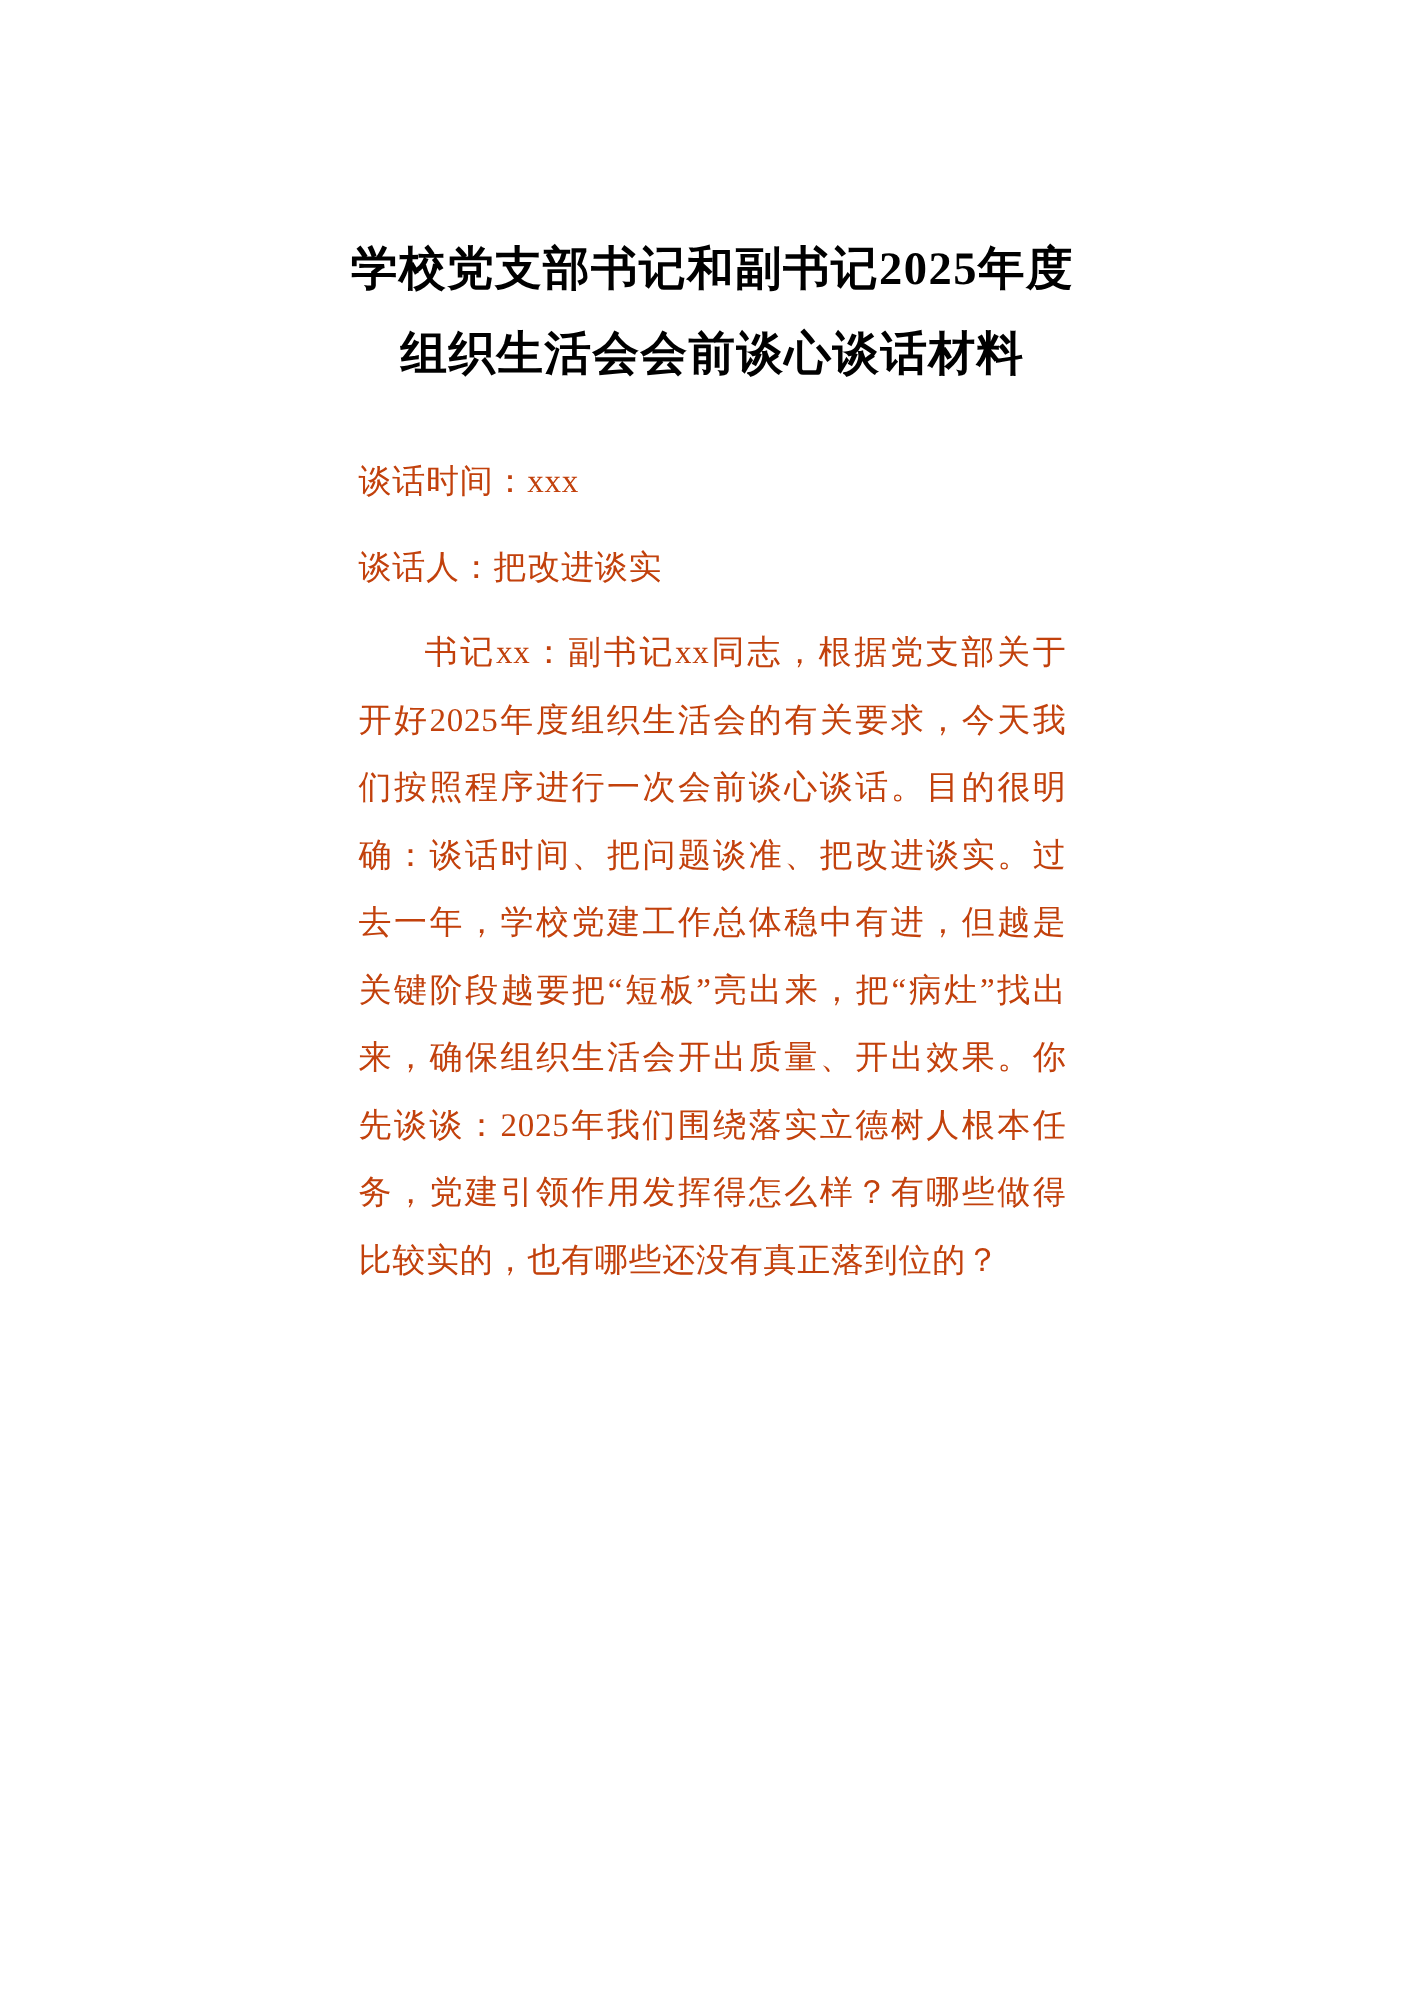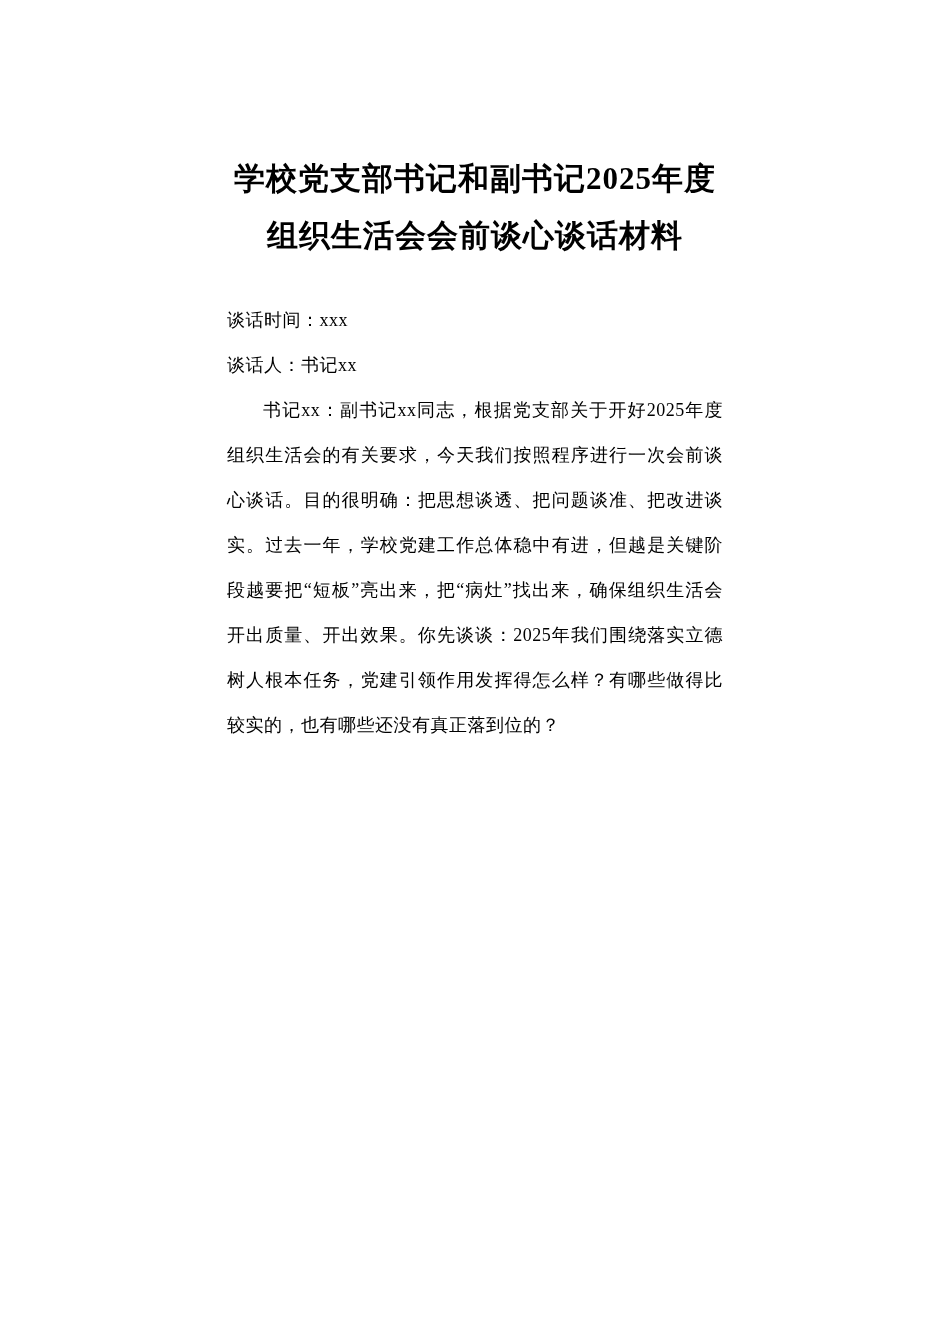--- a/index.html
+++ b/index.html
@@ -22,36 +22,36 @@
   .doc-title {
     font-size: 31px;
     font-weight: 700;
     line-height: 57px;
     text-align: center;
     color: #000000;
     margin: 0 0 34px 0;
     letter-spacing: 1px;
   }
   .para {
-    font-size: 18px;
+    font-size: 22px;
     line-height: 45px;
     text-align: justify;
     text-justify: inter-character;
-    color: #000000;
-    margin: 0;
+    color: #c2410c;
+    margin: 12px;
     letter-spacing: 0.5px;
   }
   .para.indent {
     text-indent: 2em;
   }
 </style>
 </head>
 <body>
 
 <div class="page">
   <h1 class="doc-title">学校党支部书记和副书记2025年度组织生活会会前谈心谈话材料</h1>
 
   <p class="para">谈话时间：xxx</p>
-  <p class="para">谈话人：书记xx</p>
+  <p class="para">谈话人：把改进谈实</p>
 
-  <p class="para indent">书记xx：副书记xx同志，根据党支部关于开好2025年度组织生活会的有关要求，今天我们按照程序进行一次会前谈心谈话。目的很明确：把思想谈透、把问题谈准、把改进谈实。过去一年，学校党建工作总体稳中有进，但越是关键阶段越要把“短板”亮出来，把“病灶”找出来，确保组织生活会开出质量、开出效果。你先谈谈：2025年我们围绕落实立德树人根本任务，党建引领作用发挥得怎么样？有哪些做得比较实的，也有哪些还没有真正落到位的？</p>
+  <p class="para indent">书记xx：副书记xx同志，根据党支部关于开好2025年度组织生活会的有关要求，今天我们按照程序进行一次会前谈心谈话。目的很明确：谈话时间、把问题谈准、把改进谈实。过去一年，学校党建工作总体稳中有进，但越是关键阶段越要把“短板”亮出来，把“病灶”找出来，确保组织生活会开出质量、开出效果。你先谈谈：2025年我们围绕落实立德树人根本任务，党建引领作用发挥得怎么样？有哪些做得比较实的，也有哪些还没有真正落到位的？</p>
 
 </div>
 
 </body></html>

